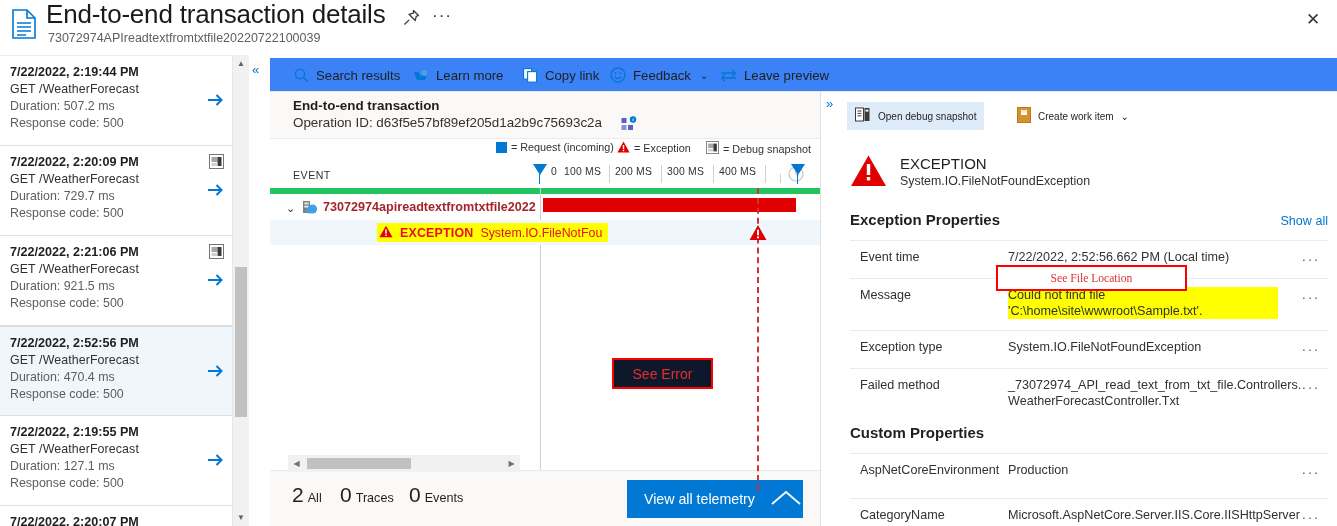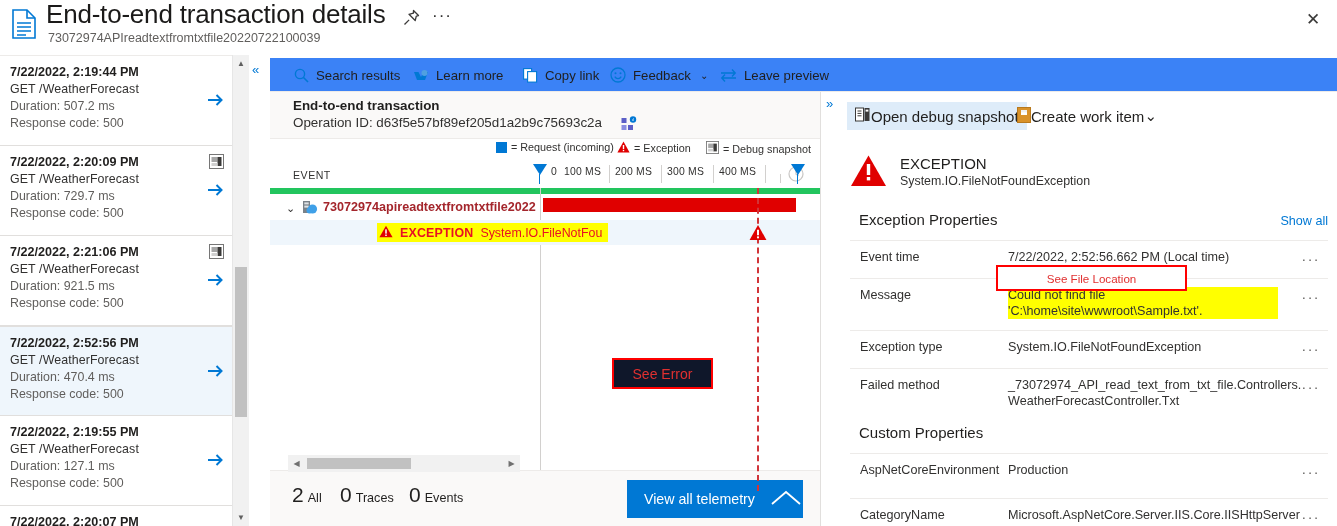--- a/index.html
+++ b/index.html
@@ -114,37 +114,37 @@
   .count .n { font-size: 21px; color: #201f1e; }
   .count .l { font-size: 12.6px; color: #201f1e; }
   .vat-btn { position: absolute; left: 357px; top: 9px; width: 176px; height: 38px; background: #0078d4;
              color: #fff; display: flex; align-items: center; cursor: pointer; }
   .vat-btn span { margin-left: 17px; font-size: 14.2px; }
 
   
   .collapse-right { position: absolute; left: 826px; top: 96px; width: 16px; height: 16px; cursor: pointer;
                     color: #0078d4; font-size: 13px; line-height: 16px; }
   .right { position: absolute; left: 841px; top: 92px; width: 496px; height: 434px; background: #fff; overflow: hidden; }
-  .r-cmd { position: absolute; top: 10px; height: 28px; display: flex; align-items: center; 
-           font-size: 15px; color: #201f1e; cursor: pointer; white-space: nowrap; padding: 0 8px; }
+  .r-cmd { position: absolute; top: 10px; height: 28px; display: flex; align-items: center; gap: 7px;
+           font-size: 10px; color: #201f1e; cursor: pointer; white-space: nowrap; padding: 0 8px; }
   .r-cmd.active { background: #deecf9; }
   .exc-head { position: absolute; left: 9px; top: 62px; display: flex; align-items: flex-start; gap: 13px; }
   .exc-head .t { font-size: 15px; color: #201f1e; line-height: 19px; }
   .exc-head .s { font-size: 12.4px; color: #323130; line-height: 17px; }
-  .sect-title { position: absolute; left: 9px; font-size: 15px; font-weight: normal; color: #201f1e; margin-left: 9px; }
+  .sect-title { position: absolute; left: 9px; font-size: 15px; font-weight: bold; color: #201f1e; }
   .show-all { position: absolute; right: 9px; font-size: 12.6px; color: #0078d4; cursor: pointer; }
   .prop-row { position: absolute; left: 9px; width: 478px; border-top: 1px solid #edebe9; }
   .pk { position: absolute; left: 10px; top: 8px; width: 140px; font-size: 12.6px; color: #323130; line-height: 16px; }
   .pv { position: absolute; left: 158px; top: 8px; width: 270px; font-size: 12.6px; color: #323130; line-height: 16px; }
   .pv.hl { background: #ffff00; }
   .pdots { position: absolute; right: 8px; top: 10px; font-size: 14px; color: #605e5c; letter-spacing: 1.5px;
            cursor: pointer; }
   .see-file-box { position: absolute; left: 996px; top: 265px; width: 187px; height: 22px; border: 2px solid #ff0000;
                   background: #fff; display: flex; align-items: center; justify-content: center;
-                  font-size: 11.6px; color: #e03030; z-index: 7; cursor: pointer; }
+                  font-size: 11.6px; color: #e03030; z-index: 7; cursor: pointer; font-family: Liberation Serif, serif; }
 </style>
 </head>
 <body>
 
 <div class="page">
 
   <div class="titlebar">
     <span class="doc-icon">
       <svg width="28" height="32" viewBox="0 0 28 32">
         <path d="M3 2 h14 l8 8 v20 h-22 z" fill="#ffffff" stroke="#0078d4" stroke-width="1.6"></path>

